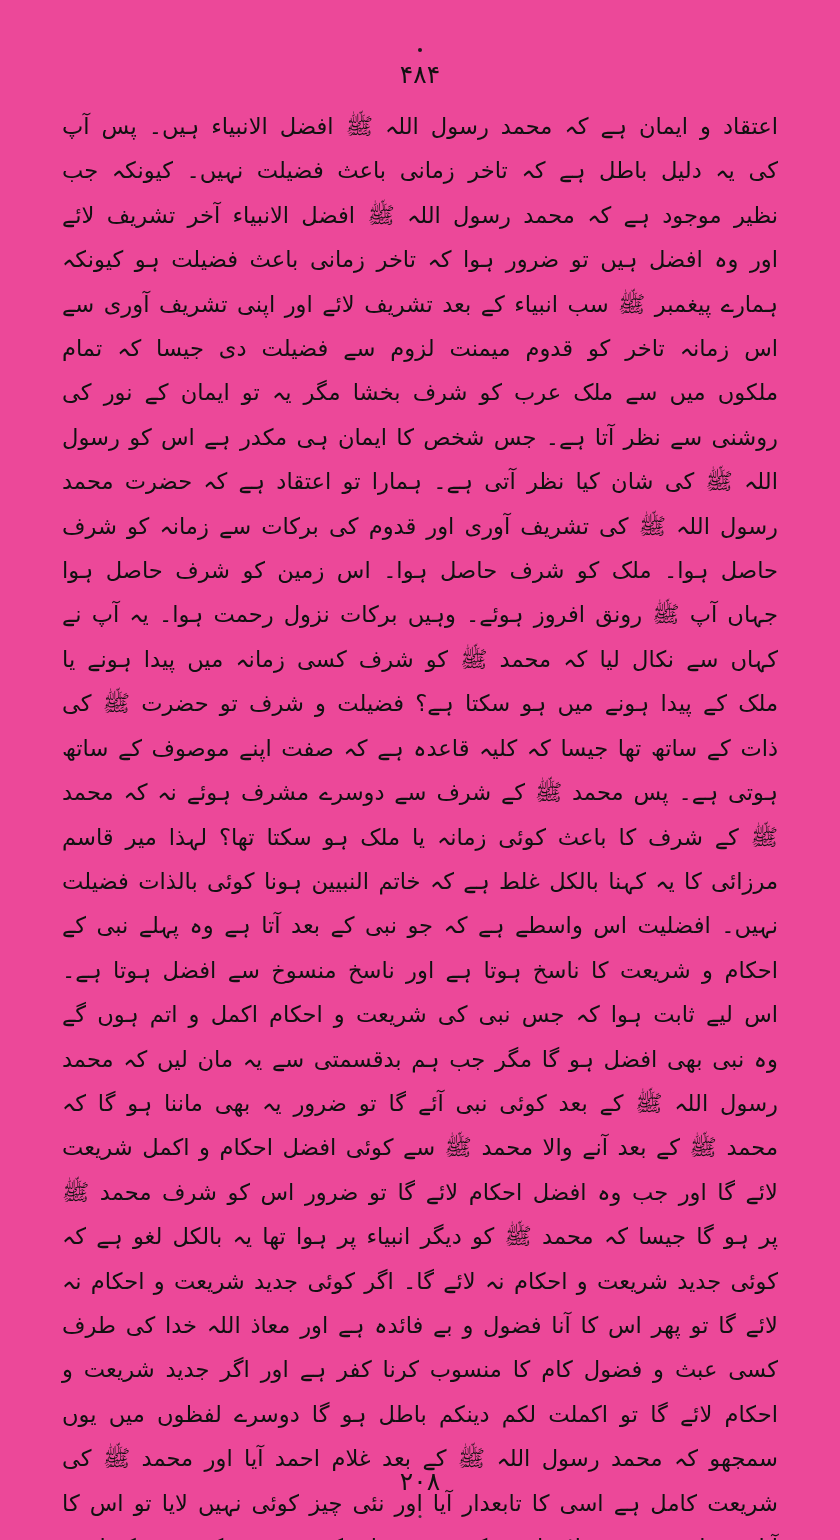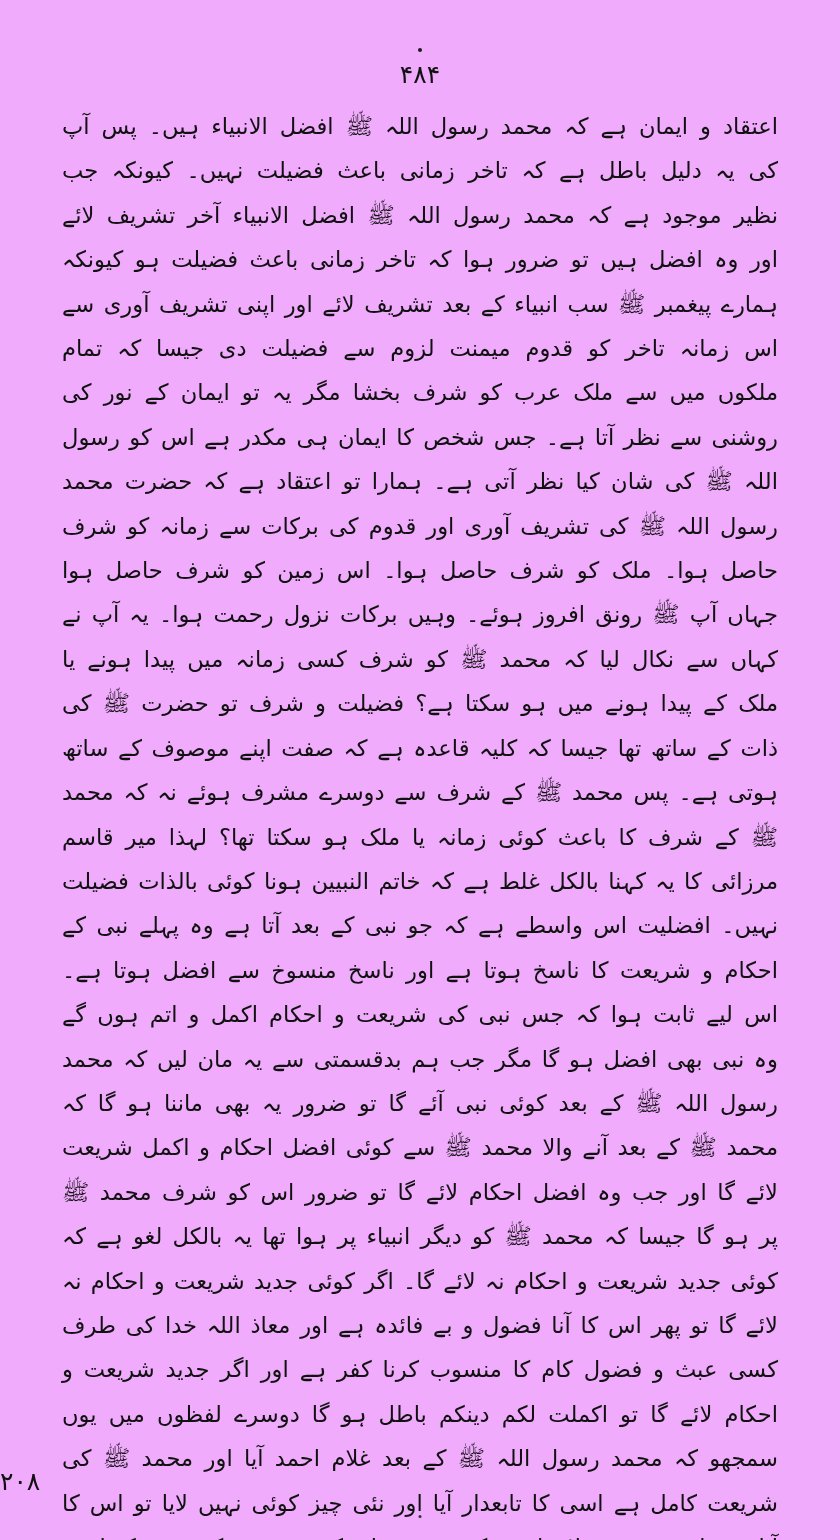--- a/index.html
+++ b/index.html
@@ -11,21 +11,21 @@
     width: 840px;
     height: 1540px;
     font-family: "DejaVu Sans", sans-serif;
     color: #0d0d0d;
     overflow: hidden;
   }
   .page {
     position: relative;
     width: 840px;
     height: 1540px;
-    background: #f0abfc;
+    background: #ec4899;
     box-sizing: border-box;
   }
   .top-dot {
     position: absolute;
     top: 48px;
     left: 50%;
     transform: translateX(-50%);
     width: 4px;
     height: 4px;
     border-radius: 50%;
@@ -59,21 +59,21 @@
     font-family: "DejaVu Sans", sans-serif;
   }
   .body-text p {
     margin: 0;
   }
   .page-number-bottom {
     position: absolute;
     bottom: 46px;
     left: 0;
     right: 0;
-    text-align: left;
+    text-align: center;
     font-size: 25px;
     line-height: 1;
     direction: rtl;
     letter-spacing: 1px;
     color: #111;
   }
   .bottom-dot {
     position: absolute;
     bottom: 22px;
     left: 50%;

